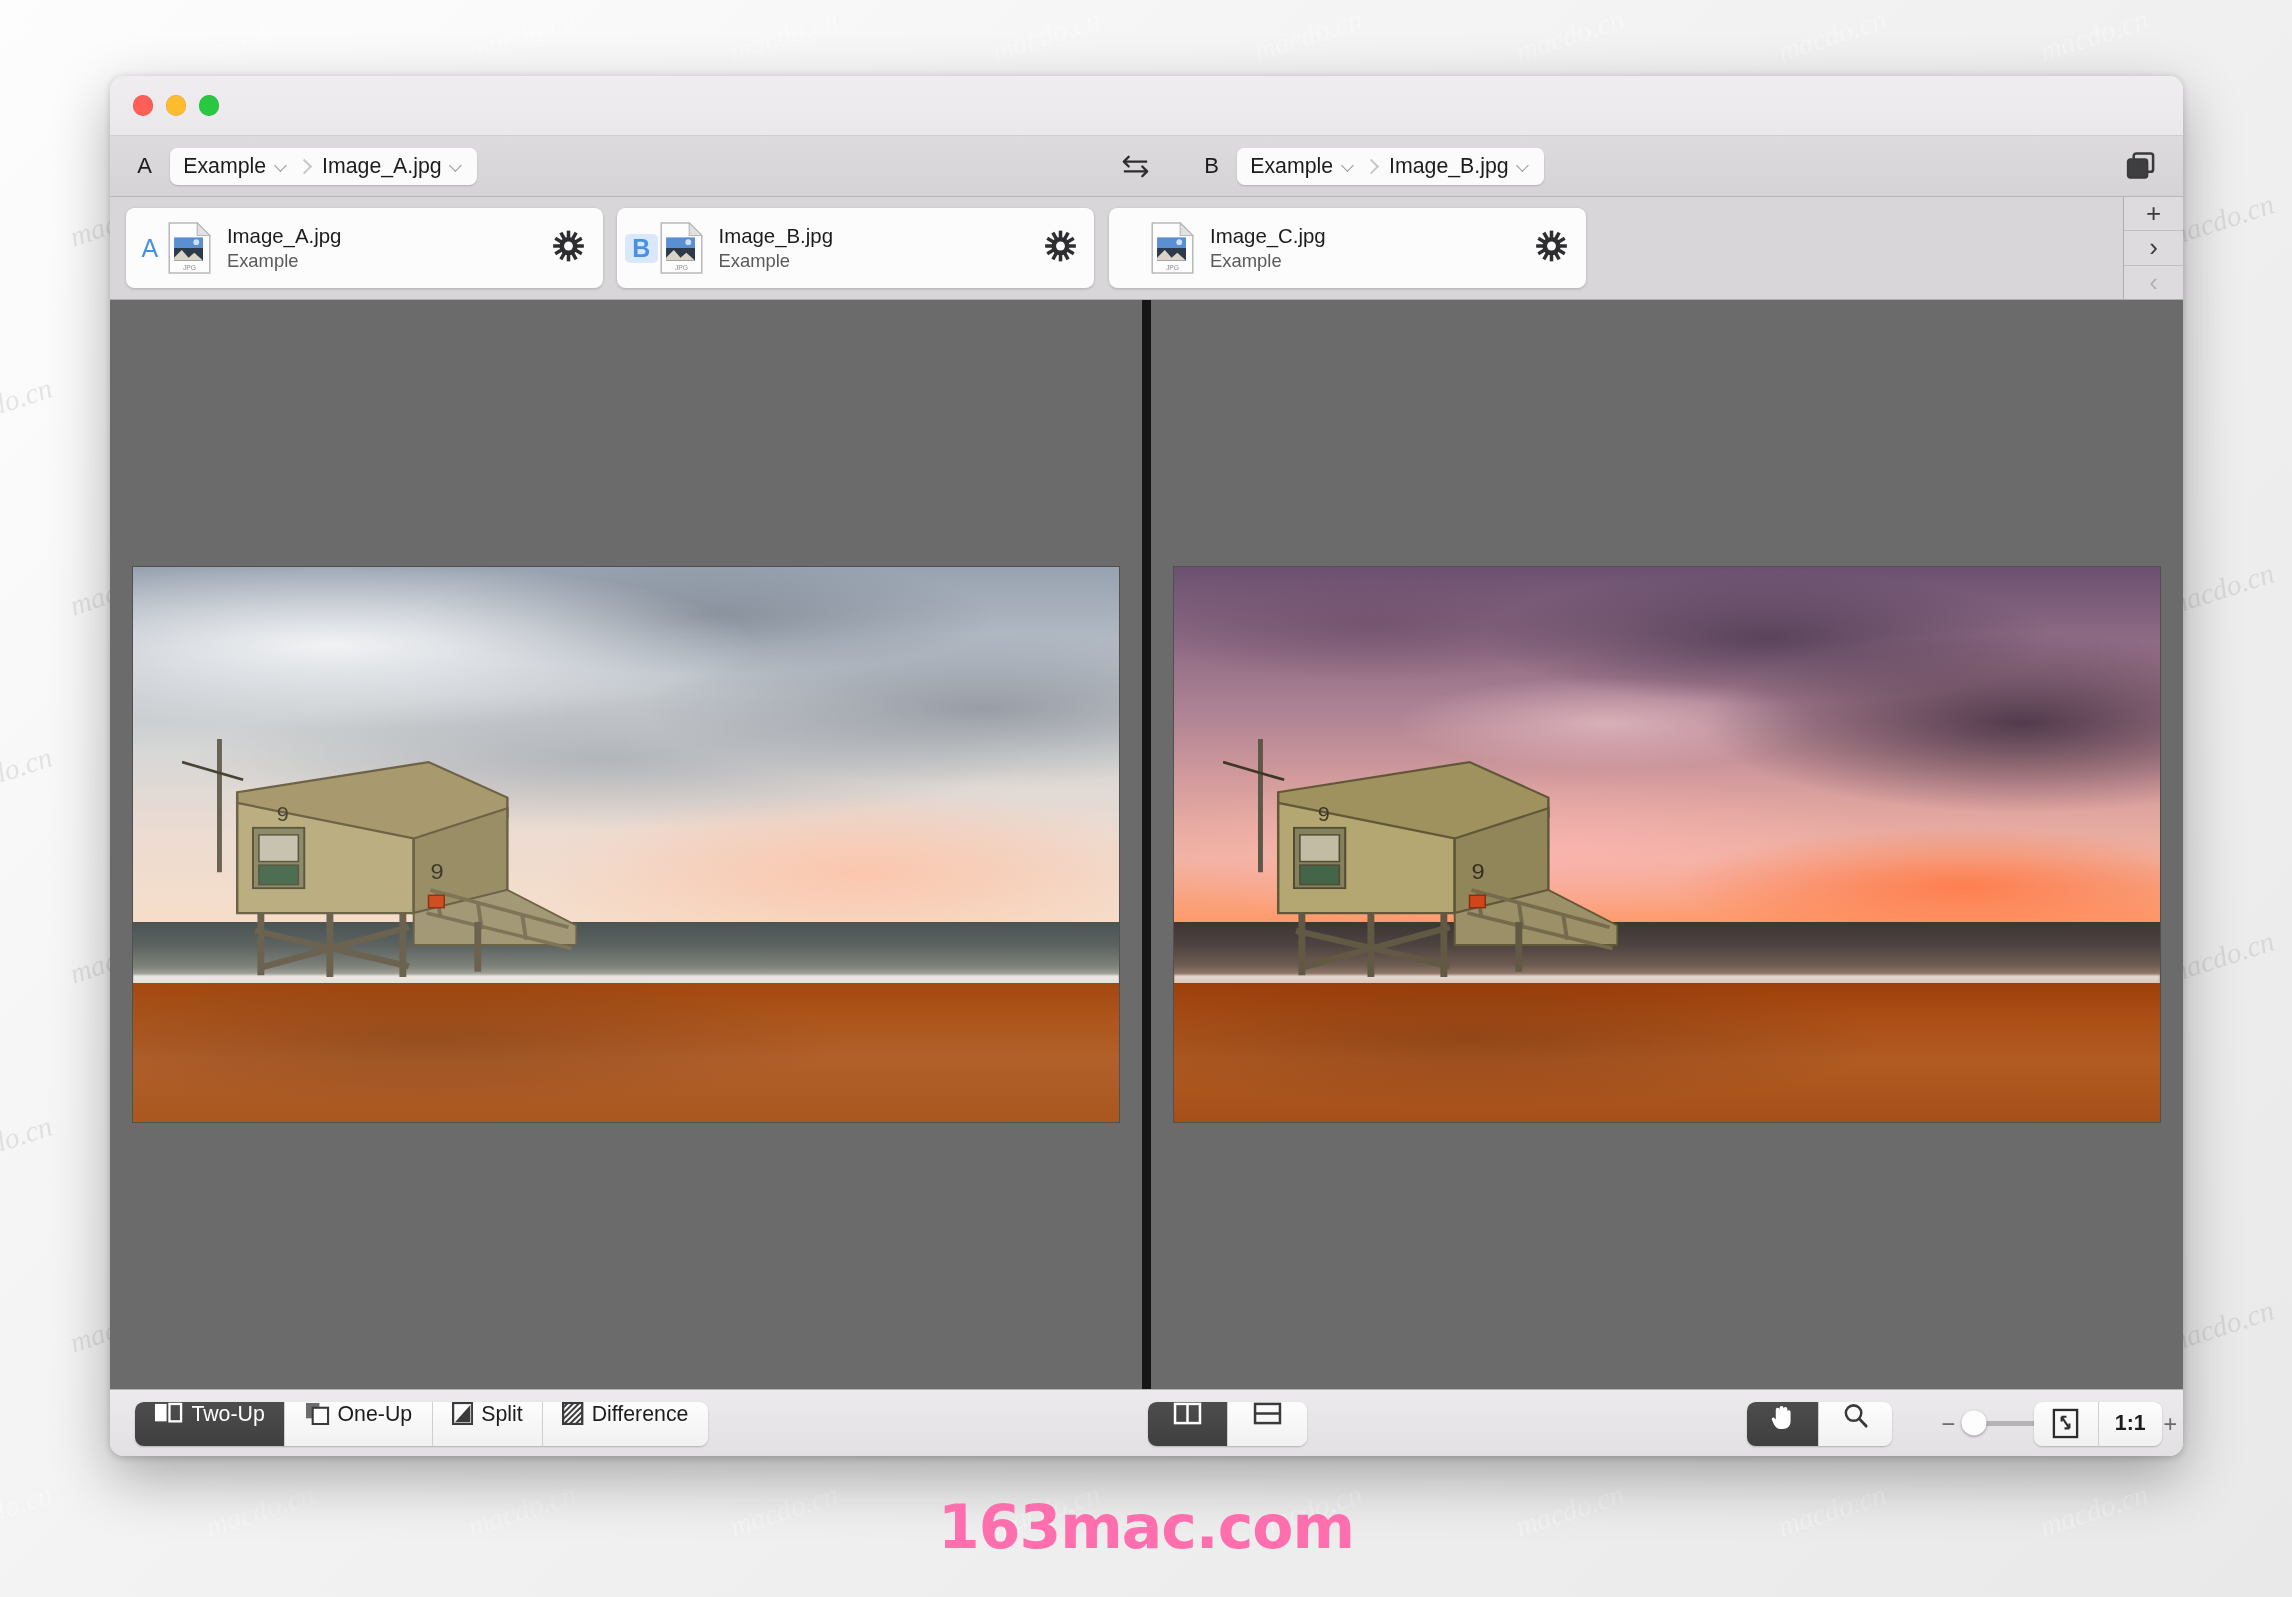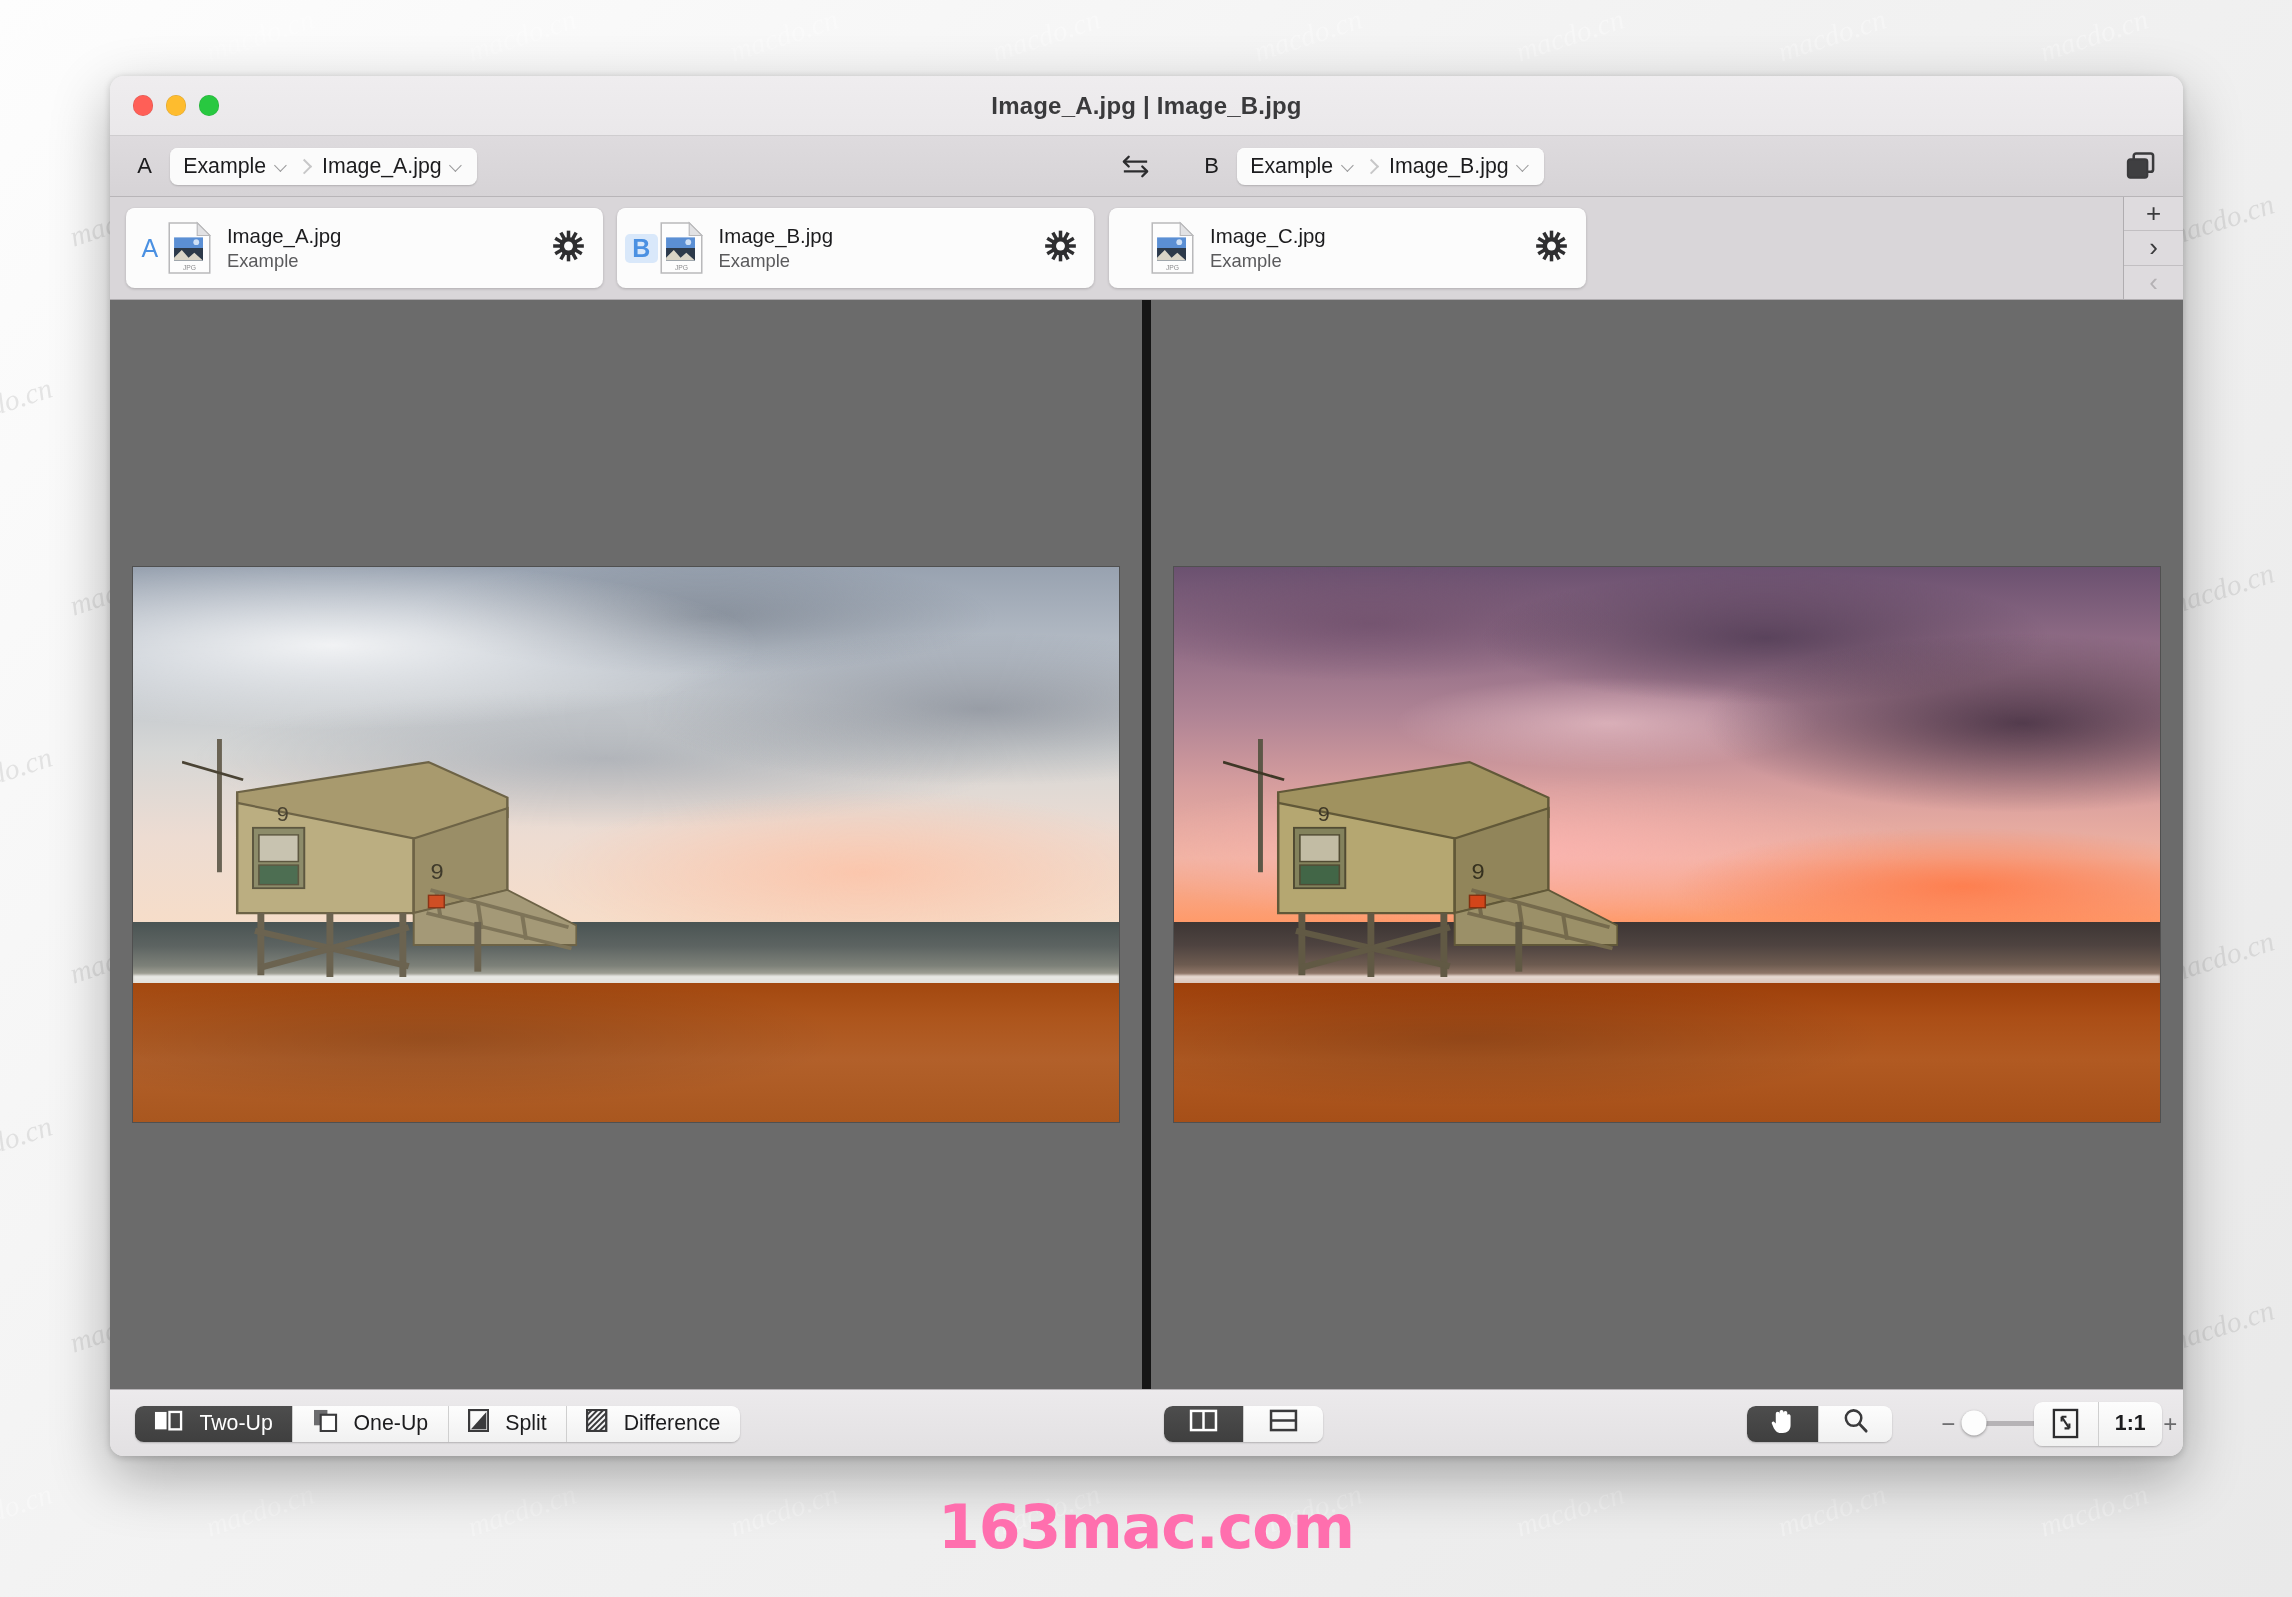--- a/index.html
+++ b/index.html
@@ -151,21 +151,21 @@
   }
   .tower { position:absolute; left:5%; bottom:21%; width:40%; height:48%; }
 
   
   .bottombar {
     height:68px; background:linear-gradient(180deg,#eceaec 0%,#e2e0e2 100%);
     border-top:1px solid #b6b3b6; display:flex; align-items:center; position:relative;
   }
   .seggroup { display:flex; border-radius:8.7px; overflow:hidden;
     box-shadow:0 1px 1.9px rgba(0,0,0,0.22), inset 0 0.5px 0 rgba(255,255,255,0.7); }
-  .seg { display:flex; align-items:center; gap:16px; padding:0 19.4px; height:36px;
+  .seg { display:flex; align-items:flex-start; gap:8px; padding:0 19.4px; height:44px;
      background:linear-gradient(180deg,#fdfdfd,#f1f1f1); font-size:21.3px; color:#1c1c1e;
      border-left:1px solid #cfcfcf; }
   .seg:first-child { border-left:none; }
   .seg.active { background:linear-gradient(180deg,#4d4d4d,#3f3f3f); color:#fff; }
 
   .zoomslider { display:flex; align-items:center; gap:15.5px; }
   .srail { width:177px; height:4.9px; background:#b6b3b6; border-radius:2.9px; position:relative; }
   .sknob { position:absolute; left:2.9px; top:50%; transform:translate(-50%,-50%);
      width:25px; height:25px; border-radius:50%; background:#fdfdfd;
      box-shadow:0 1px 2.9px rgba(0,0,0,0.38), inset 0 0.5px 0 #fff; }
@@ -273,21 +273,20 @@
   </div>
 
 <div id="window">
 
   <div class="titlebar">
     <div class="traffic">
       <div class="tl red"></div>
       <div class="tl yellow"></div>
       <div class="tl green"></div>
     </div>
-    <div class="wintitle">Image_A.jpg | Image_B.jpg</div>
   </div>
 
   <div class="toolbar">
 
     <div style="width:23px"></div>
     <div class="ab-label">A</div>
     <div style="width:13.6px"></div>
 
     <div class="pathctl">
       <span>Example</span>

